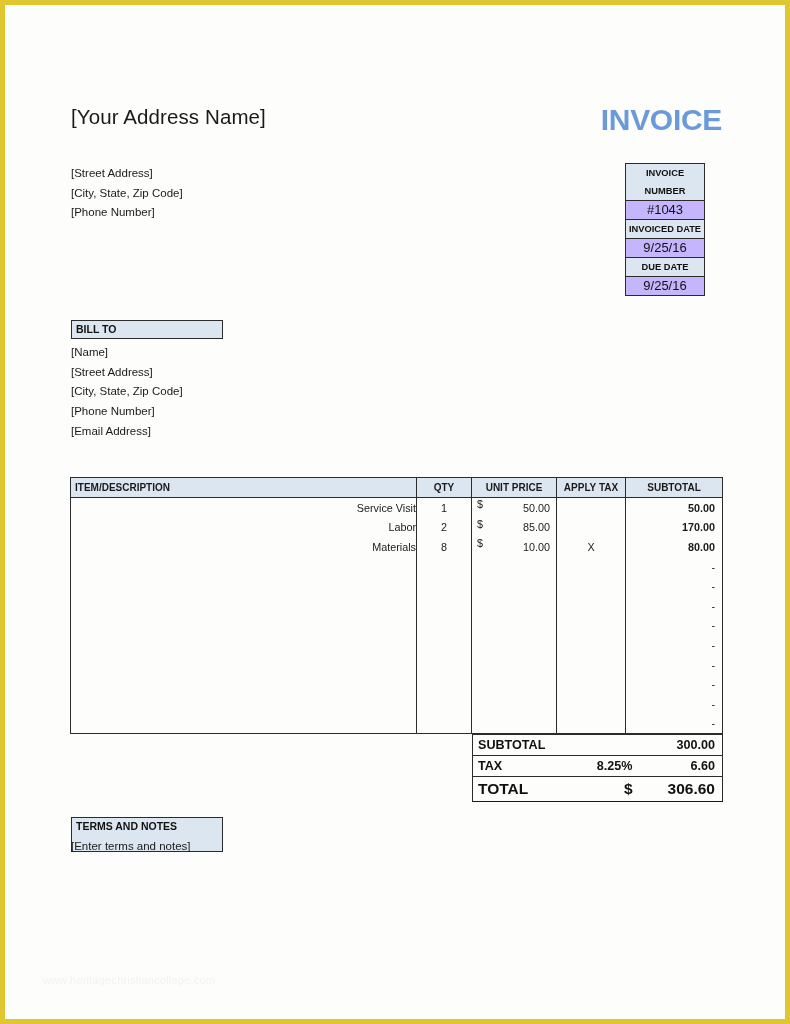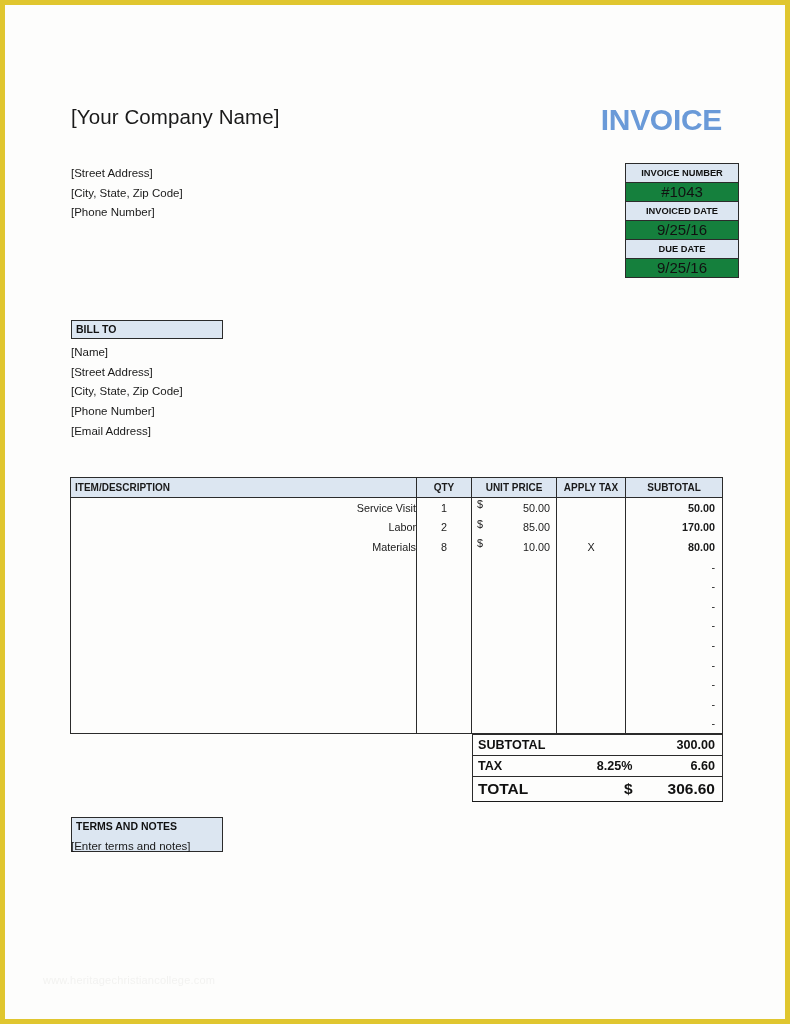--- a/index.html
+++ b/index.html
@@ -58,41 +58,41 @@
     letter-spacing: -0.3px;
     white-space: nowrap;
     margin-left: 28px;
   }
 
   
   .meta-table {
     position: absolute;
     left: 620px;
     top: 158px;
-    width: 114px;
+    width: 80px;
     border-collapse: collapse;
     table-layout: fixed;
   }
   .meta-table td {
     border: 1px solid #2b2b2b;
     height: 18px;
     text-align: center;
     font-size: 9.6px;
     color: #111;
     padding: 0;
     line-height: 18px;
   }
   .meta-table td.hdr {
     background: #dce6f1;
     font-weight: bold;
     font-size: 9.3px;
   }
   .meta-table td.val {
-    background: #15803d;
-    font-size: 15px;
+    background: #c4b5fd;
+    font-size: 13px;
   }
 
   
   .billto-head {
     position: absolute;
     left: 66px;
     top: 315px;
     width: 152px;
     height: 19px;
     background: #dce6f1;
@@ -276,21 +276,21 @@
     letter-spacing: 0.2px;
     white-space: nowrap;
   }
 </style>
 </head>
 <body>
 
 <div id="page">
   <div class="sheet">
 
-    <div class="company-name">[Your Company Name]</div>
+    <div class="company-name">[Your Address Name]</div>
     <div class="company-addr">
       <div>[Street Address]</div>
       <div>[City, State, Zip Code]</div>
       <div>[Phone Number]</div>
     </div>
 
     <div class="invoice-title">INVOICE</div>
 
     <table class="meta-table">
       <tbody>

